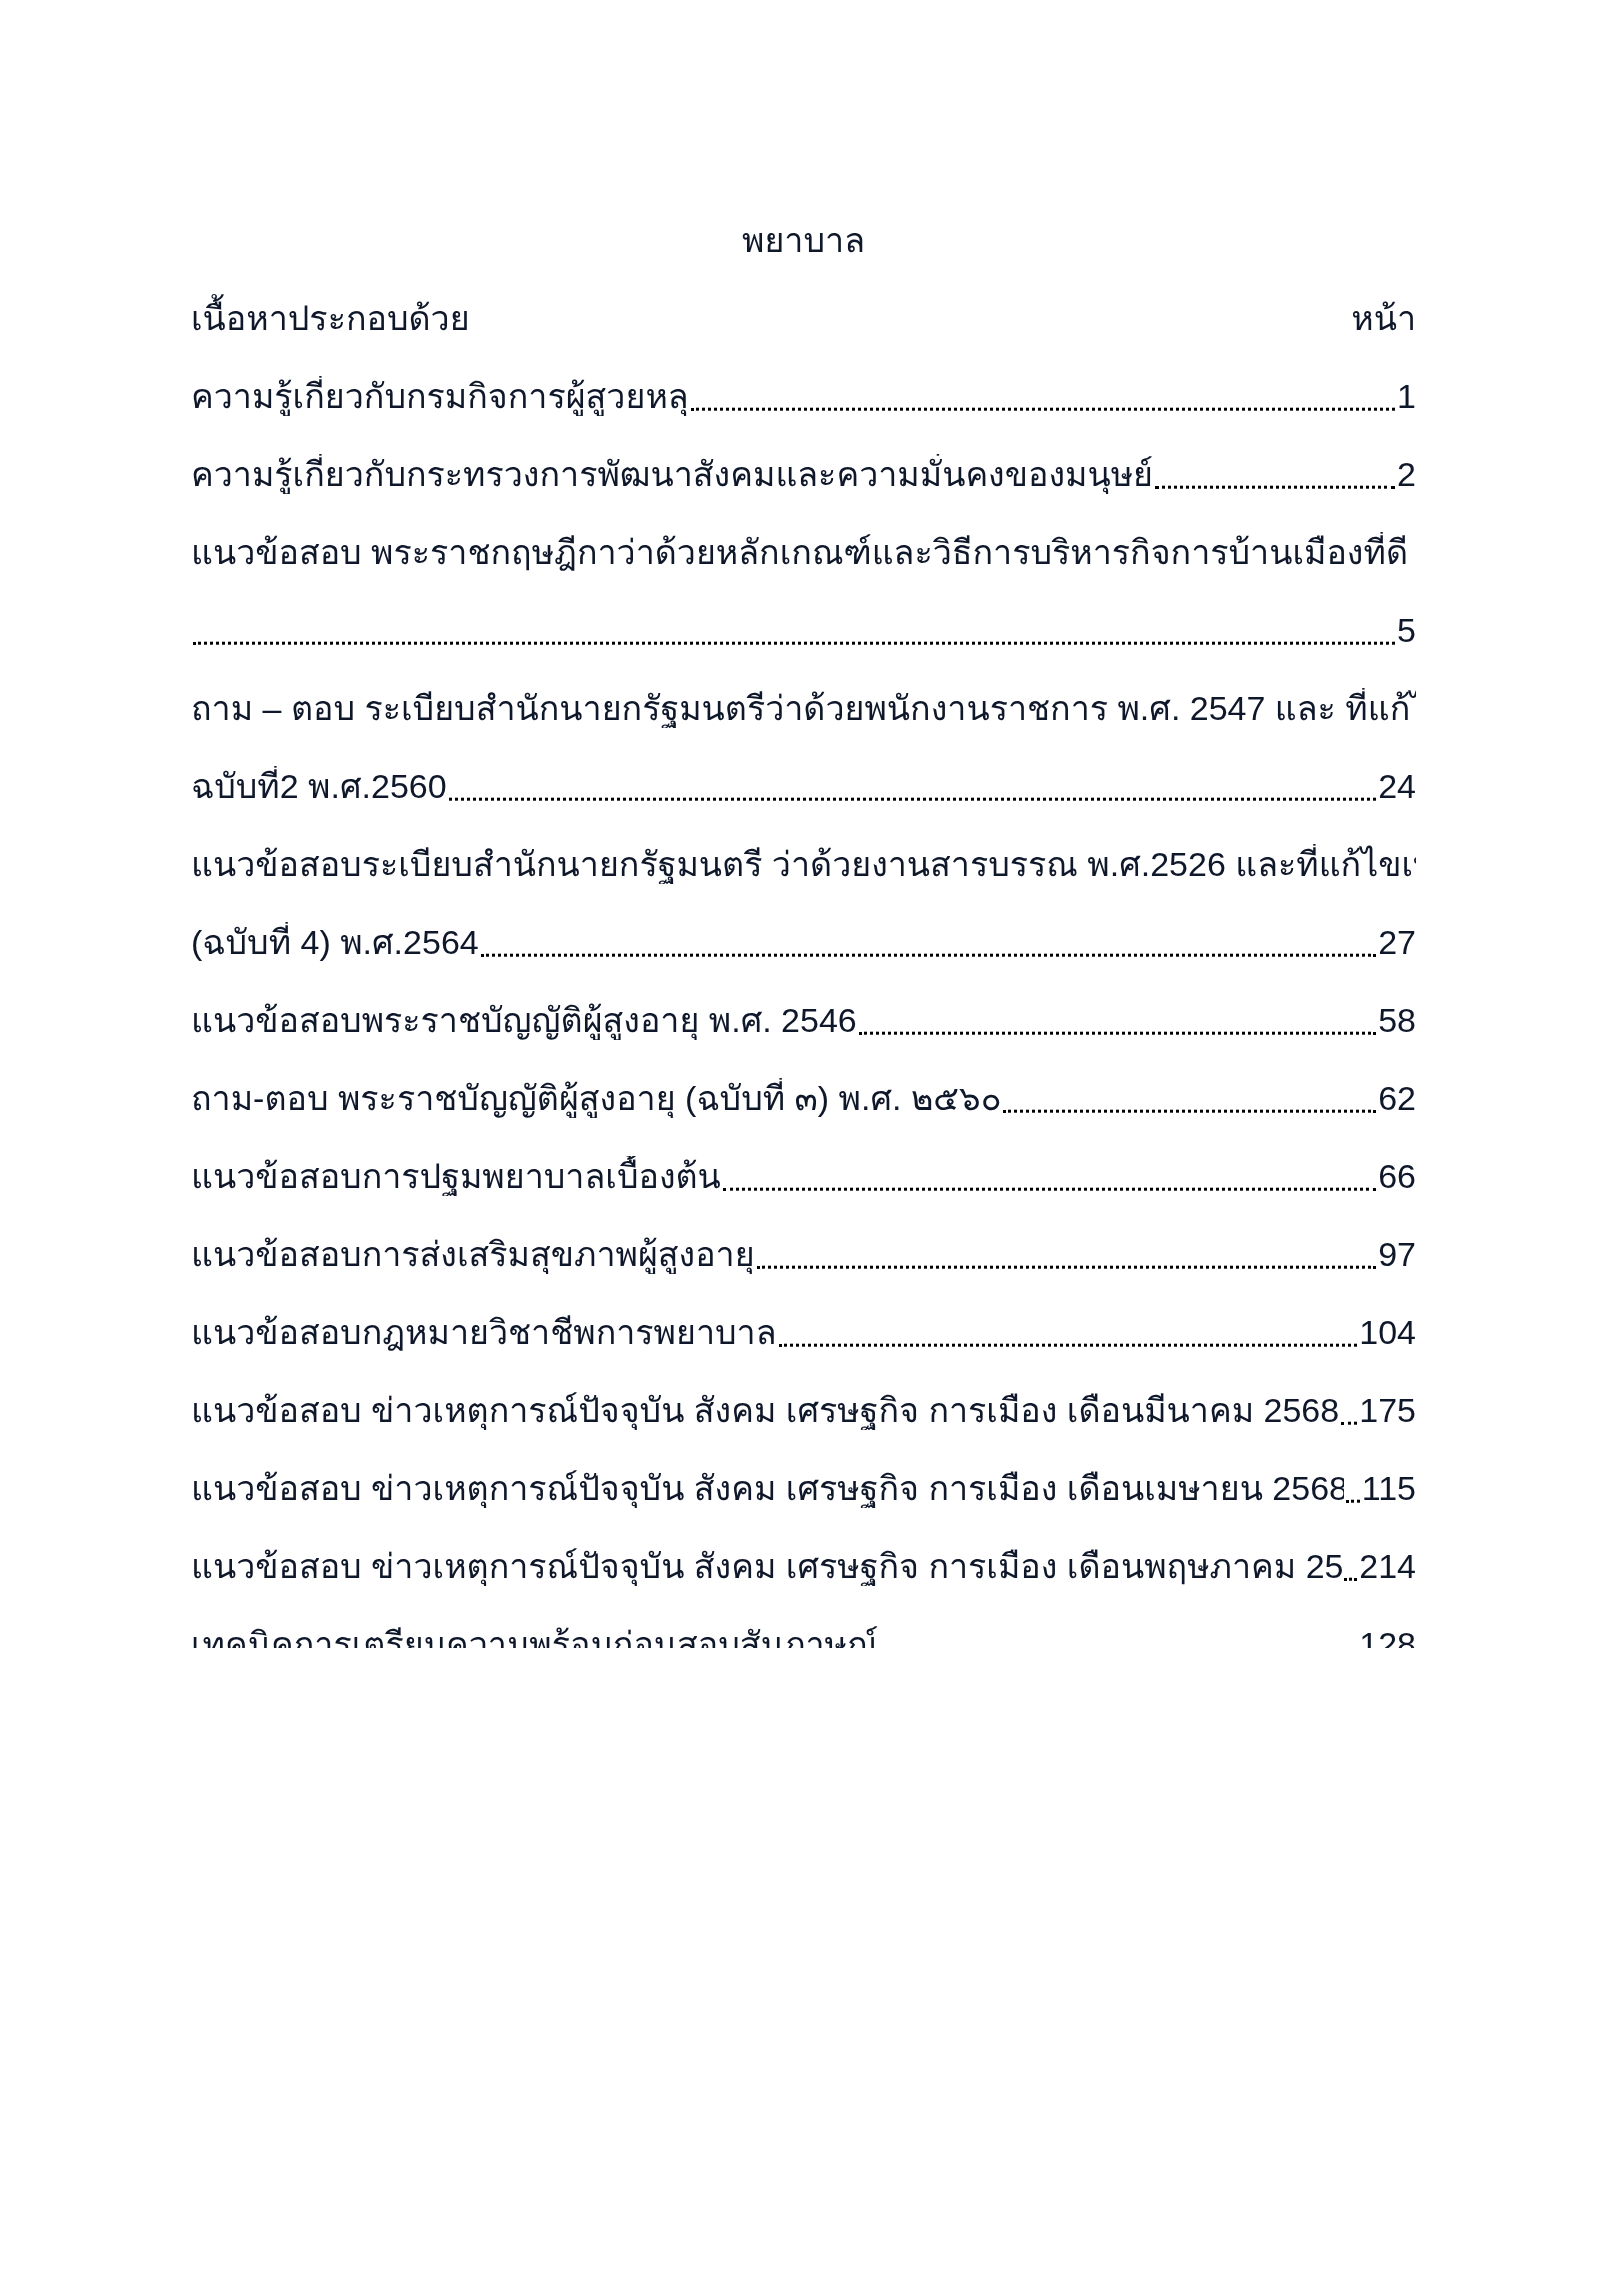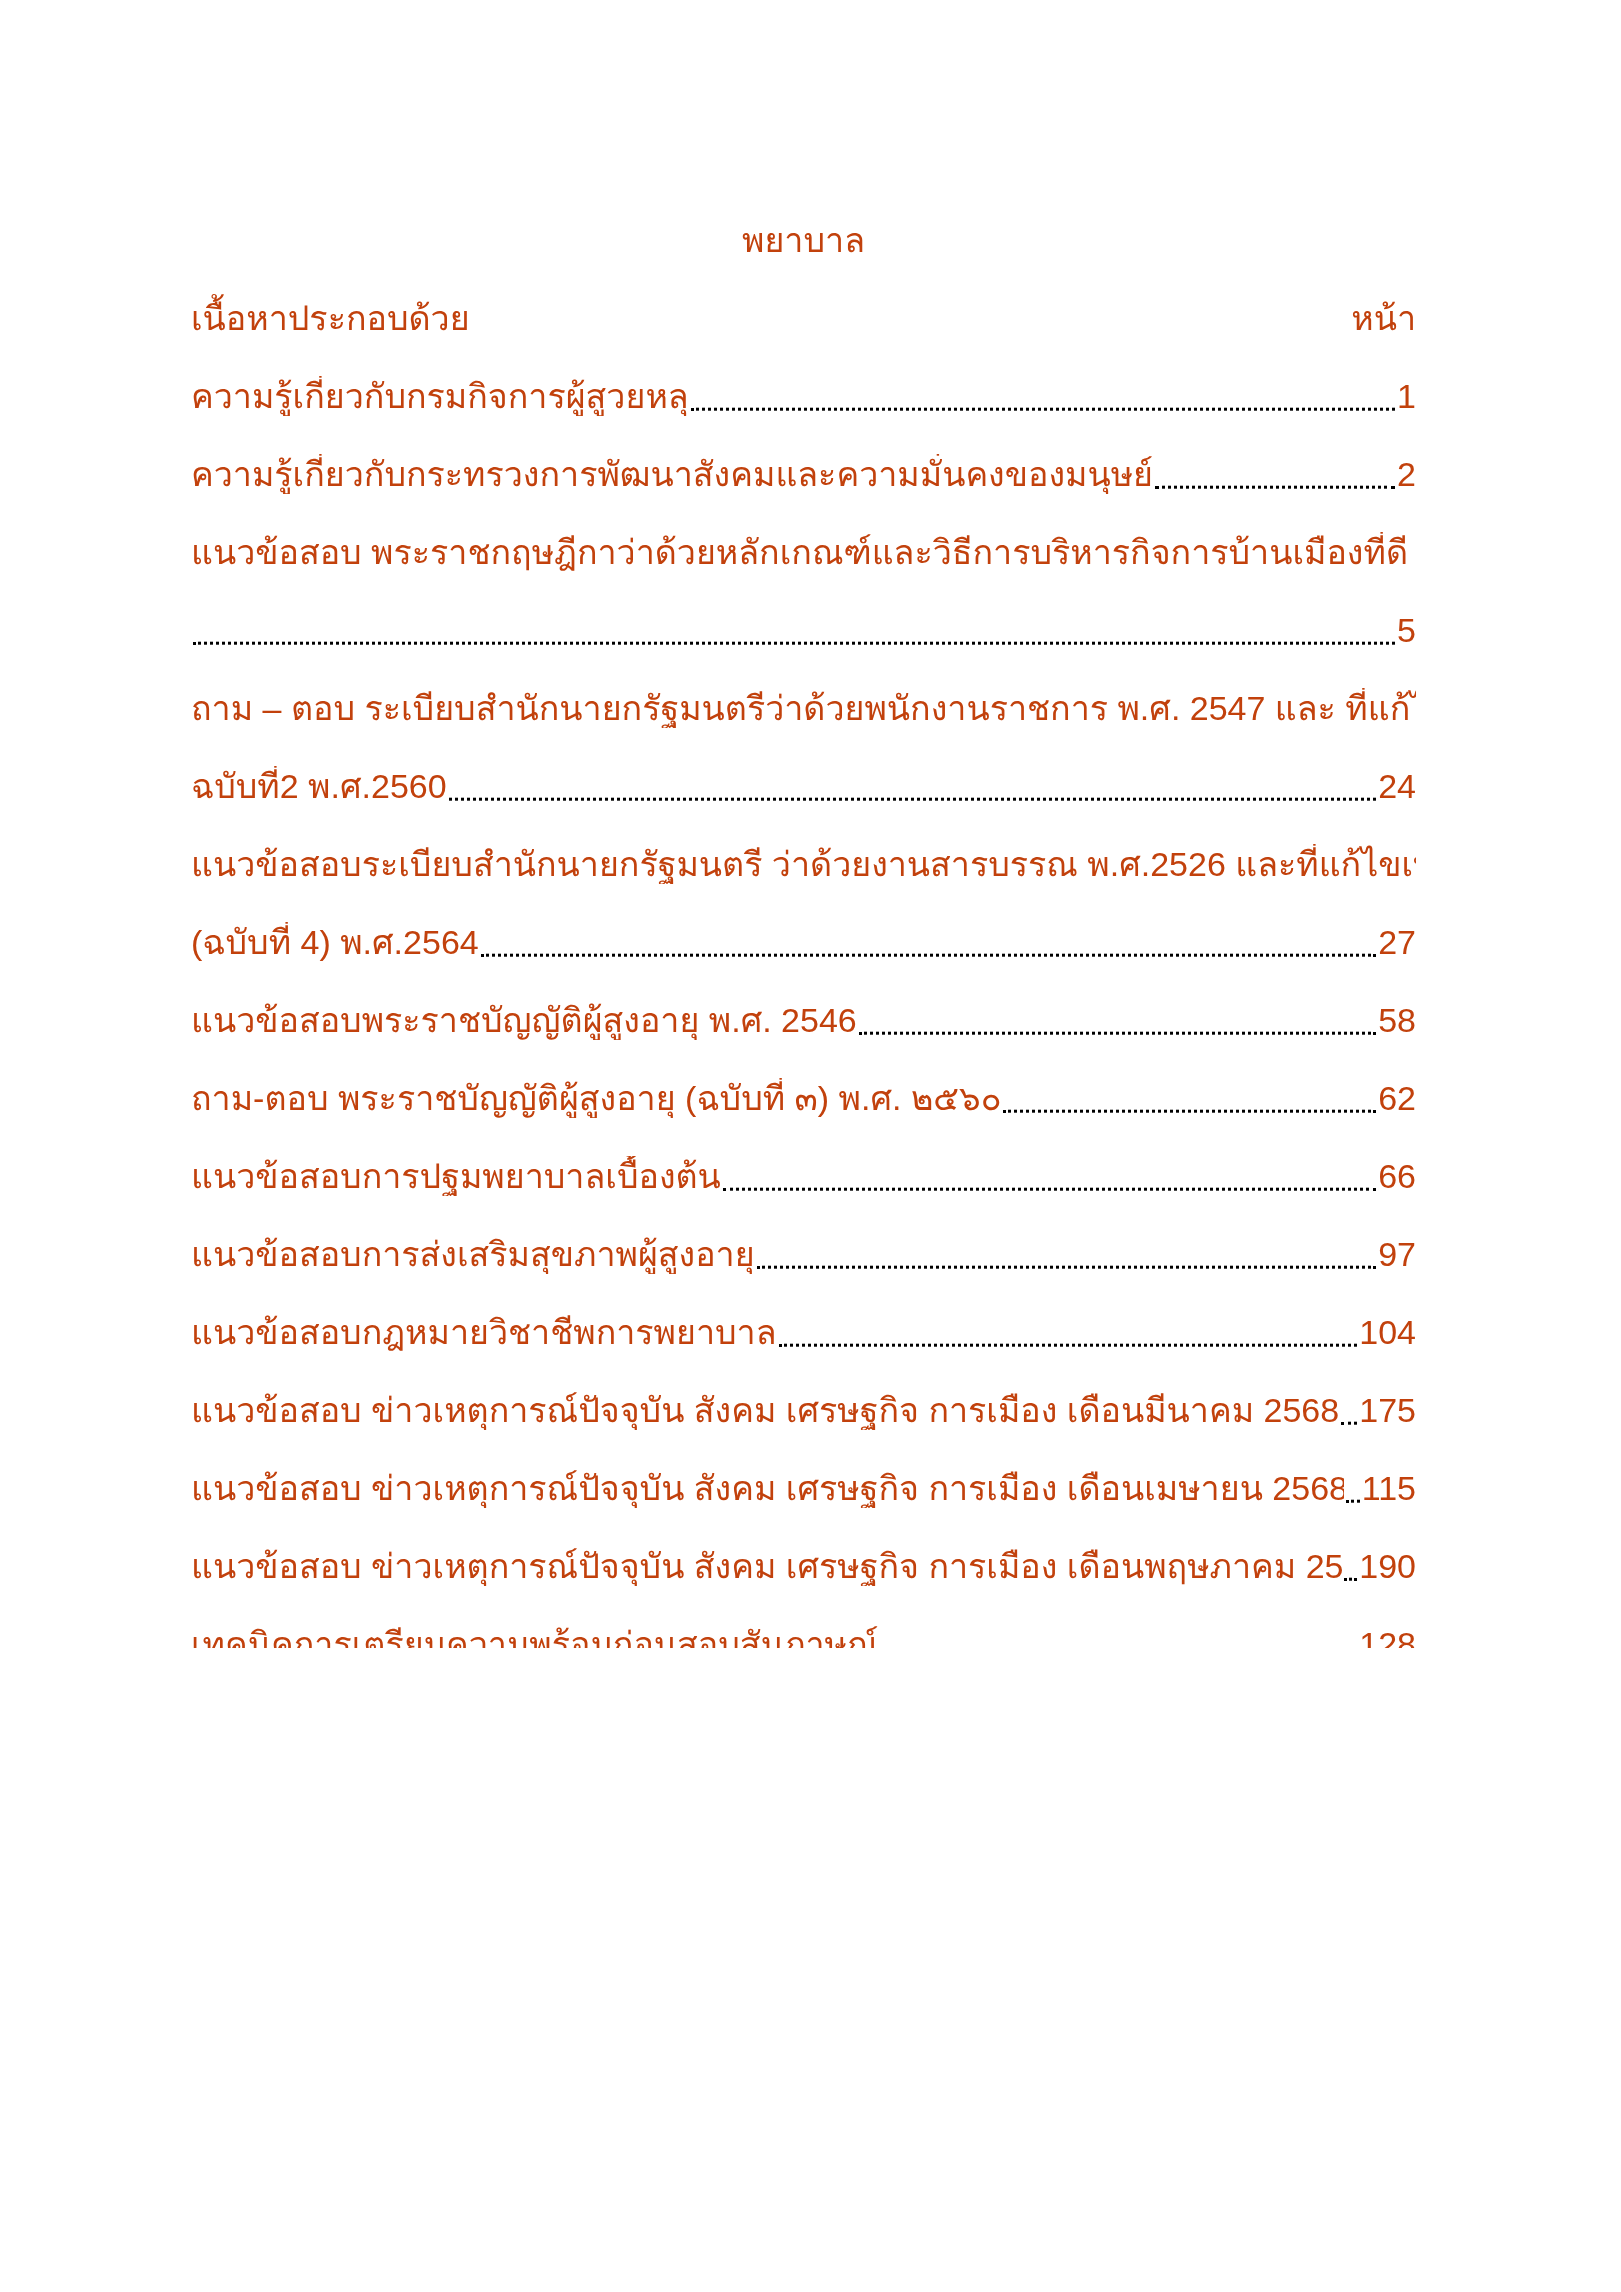--- a/index.html
+++ b/index.html
@@ -5,21 +5,21 @@
   html, body {
     margin: 0;
     padding: 0;
     background: #ffffff;
   }
   .page {
     position: relative;
     width: 1621px;
     height: 1648px;
     background: #ffffff;
-    color: #c2410c;
+    color: #0f172a;
     font-family: "Liberation Sans", "DejaVu Sans", sans-serif;
     overflow: hidden;
   }
   .content {
     position: absolute;
     left: 191px;
     top: 201px;
     width: 1225px;
   }
   .line {
@@ -154,21 +154,21 @@
 
   <div class="line toc-line">
     <span class="t">แนวข้อสอบ ข่าวเหตุการณ์ปัจจุบัน สังคม เศรษฐกิจ การเมือง เดือนเมษายน 2568</span>
     <span class="dots"></span>
     <span class="pg">115</span>
   </div>
 
   <div class="line toc-line">
     <span class="t">แนวข้อสอบ ข่าวเหตุการณ์ปัจจุบัน สังคม เศรษฐกิจ การเมือง เดือนพฤษภาคม 2568</span>
     <span class="dots"></span>
-    <span class="pg">190</span>
+    <span class="pg">214</span>
   </div>
 
   <div class="line toc-line">
     <span class="t">เทคนิคการเตรียมความพร้อมก่อนสอบสัมภาษณ์</span>
     <span class="dots"></span>
     <span class="pg">128</span>
   </div>
 </div>
 
   </div>

